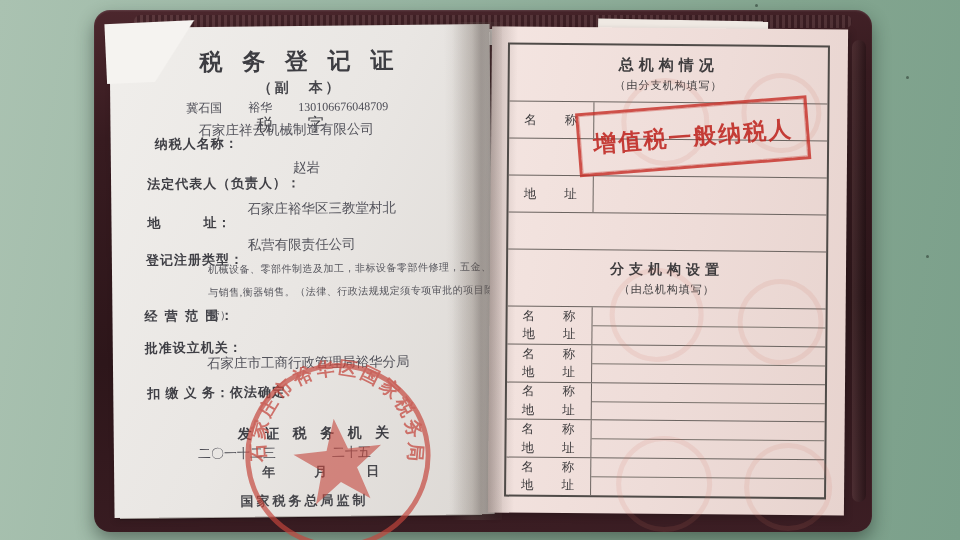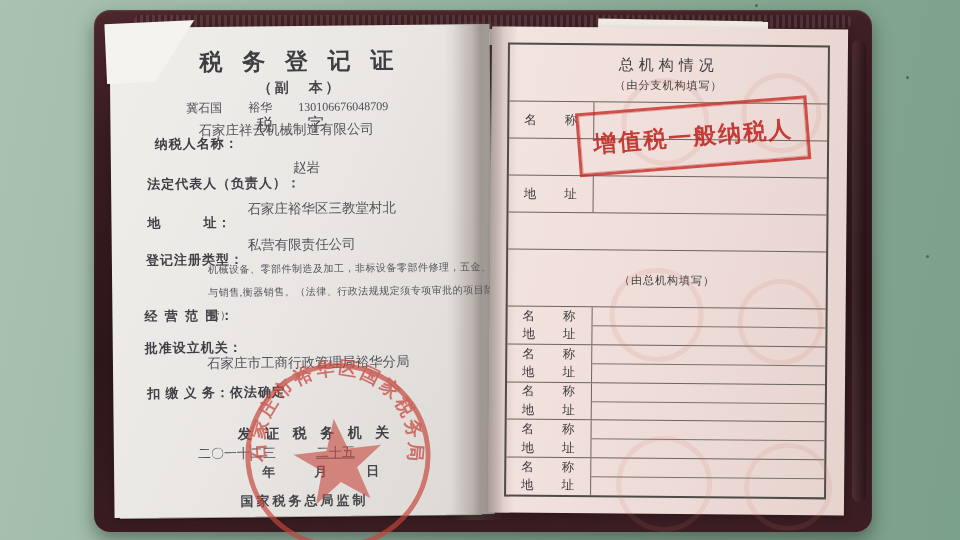--- a/index.html
+++ b/index.html
@@ -78,34 +78,34 @@
   .lp-scope{font-size:10px;color:#55555c;letter-spacing:.5px;}
   .scope1{top:236px;left:96px;}
   .scope2{top:259px;left:96px;}
   .scope3{top:281px;left:96px;font-size:11px;}
   .l-scope{top:280px;left:32px;letter-spacing:2px;}
   .l-approve{top:312px;left:32px;}
   .v-approve{top:328px;left:94px;}
   .l-withhold{top:357px;left:34px;letter-spacing:1px;}
   .lp-issuer{top:399px;left:124px;font-size:14px;font-weight:bold;letter-spacing:5px;color:#3f3f45;}
   .lp-datefill{top:418px;left:84px;font-size:13px;color:#4a4a52;}
-  .lp-datefill .day{margin-left:40px;text-decoration:underline;}
+  .lp-datefill .day{margin-left:56px;}
   .lp-ymd{top:437px;left:148px;font-size:13px;font-weight:bold;}
   .lp-footer{top:466px;left:0;width:100%;text-align:center;font-size:13px;font-weight:bold;letter-spacing:3px;}
   
   .stamp-round{position:absolute;left:126px;top:332px;width:196px;height:196px;z-index:4;opacity:.8;transform:rotate(-6deg);}
   
   .tbl{
     position:absolute;left:16px;top:16px;right:18px;bottom:16px;
     border:2px solid #4f4b48;display:flex;flex-direction:column;color:#3e3c3e;
   }
   .tr{display:flex;border-top:1px solid #6b6460;}
   .tr:first-child{border-top:none;}
   .th{flex-direction:column;align-items:center;justify-content:center;height:56px;display:flex;}
-  .th .t1{font-size:15px;font-weight:normal;letter-spacing:5px;text-align:right;}
+  .th .t1{font-size:15px;font-weight:bold;letter-spacing:5px;text-align:right;}
   .th .t2{font-size:11px;letter-spacing:1px;margin-top:3px;}
   .th2 .t1{font-size:14px;}
   .row{height:36px;}
   .lbl{width:84px;min-width:84px;border-right:1px solid #6b6460;display:flex;align-items:center;justify-content:center;font-size:12.5px;letter-spacing:1px;}
   .lbl.small{font-size:11px;letter-spacing:0;}
   .val{flex:1;}
   .pair{flex:1;display:flex;}
   .pair .plbl{width:84px;min-width:84px;border-right:1px solid #6b6460;display:flex;flex-direction:column;}
   .pair .plbl div{flex:1;display:flex;align-items:center;justify-content:center;font-size:12.5px;letter-spacing:1px;}
   .pair .pvals{flex:1;display:flex;flex-direction:column;}
@@ -207,20 +207,21 @@
         <div class="val"></div>
       </div>
       <div class="tr row">
         <div class="lbl">地　　址</div>
         <div class="val"></div>
       </div>
       <div class="tr row">
         <div class="val"></div>
       </div>
       <div class="tr th th2">
+        <div class="t1">分支机构设置</div>
         <div class="t2">（由总机构填写）</div>
       </div>
 
       <div class="tr pair">
         <div class="plbl">
           <div>名　　称</div>
           <div>地　　址</div>
         </div>
         <div class="pvals">
             <div></div>

